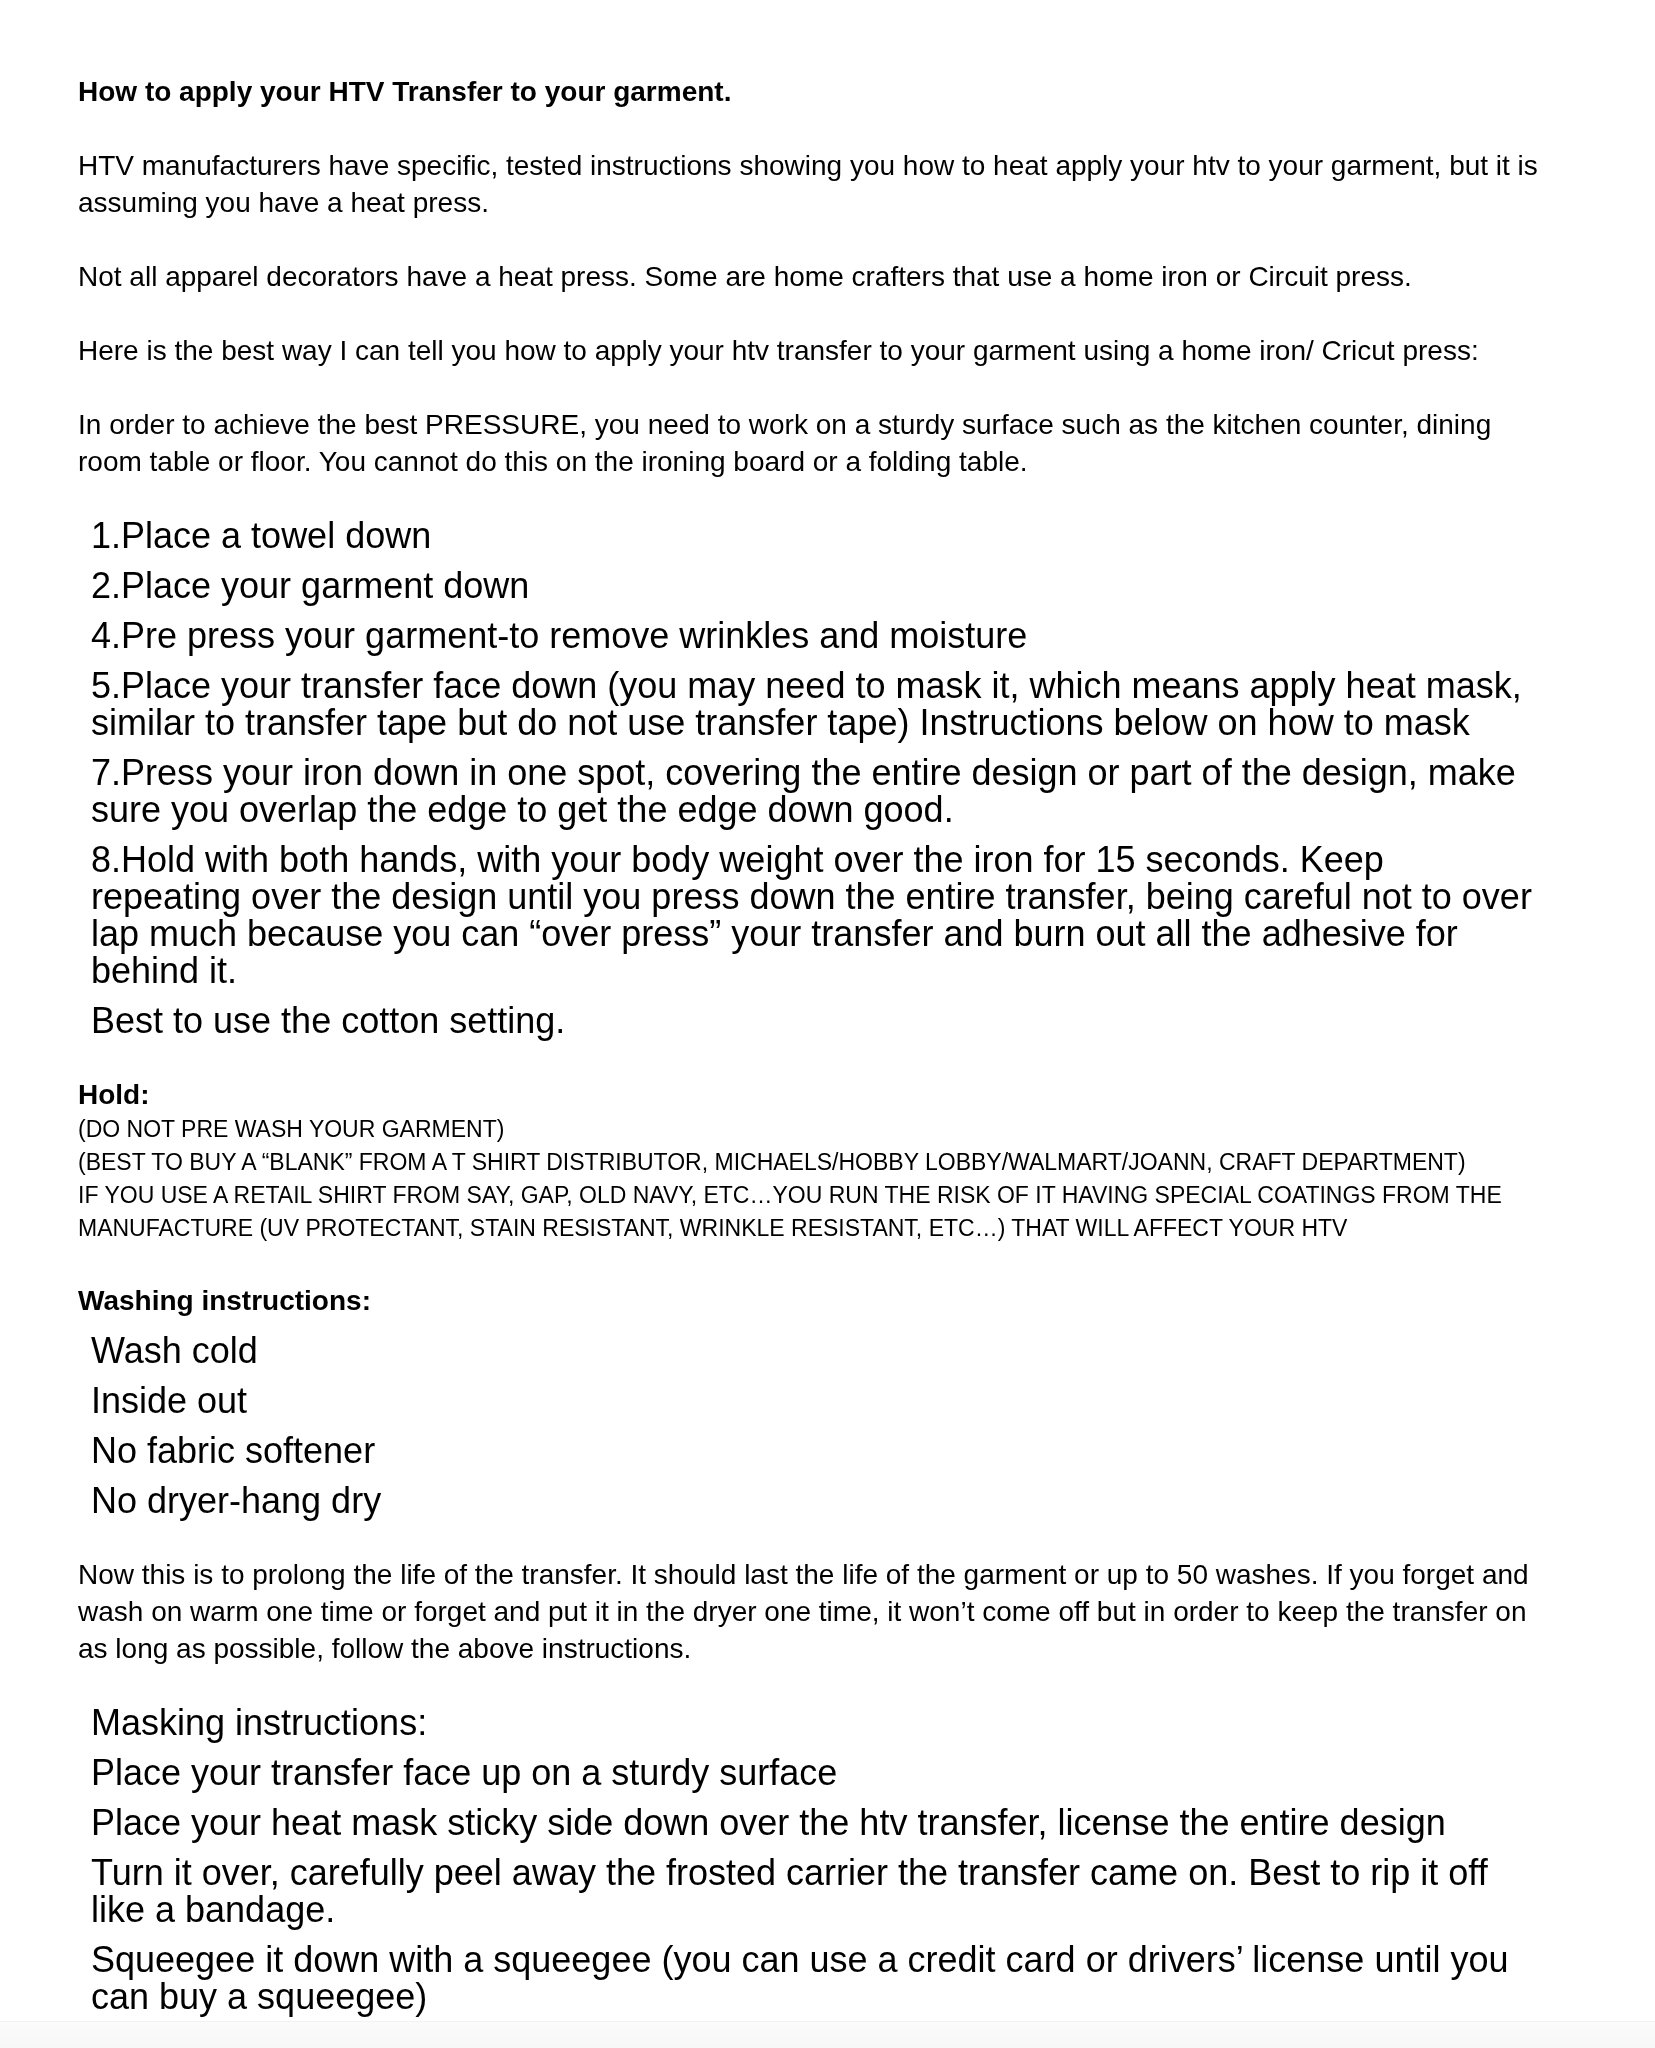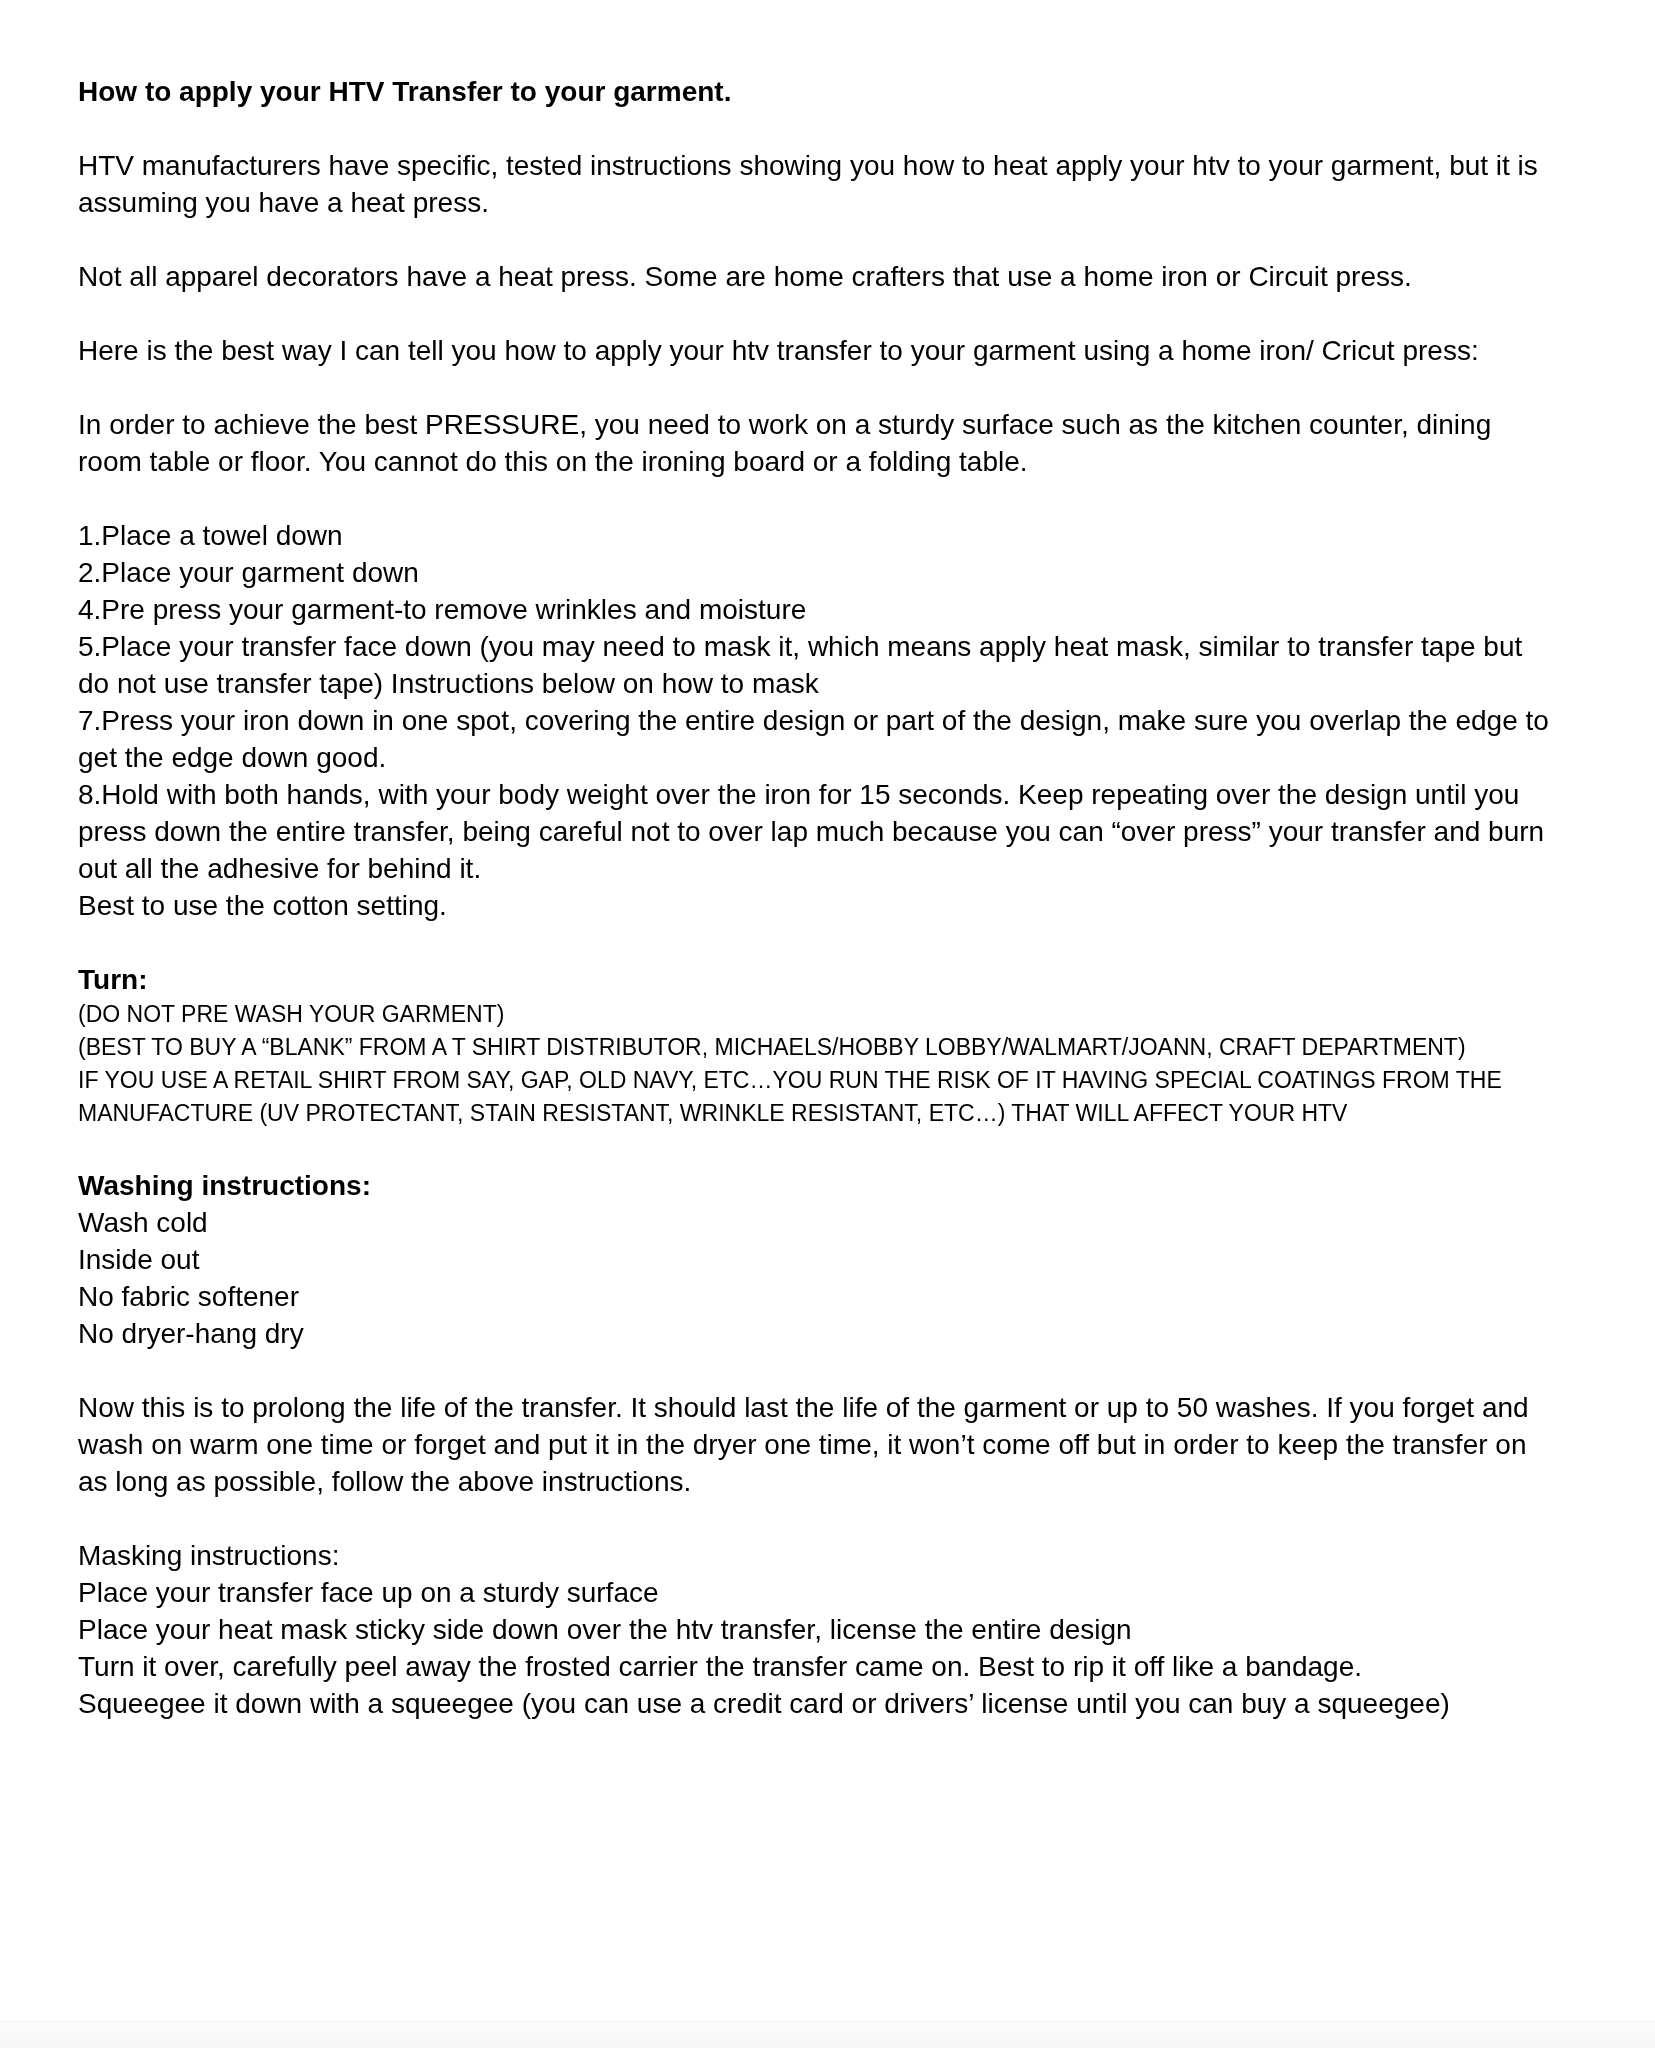--- a/index.html
+++ b/index.html
@@ -28,23 +28,23 @@
   }
   .para {
     font-size: 28px;
     line-height: 37px;
     margin: 37px 0 0 0;
   }
   .block {
     margin-top: 37px;
   }
   .line {
-    font-size: 28px;
+    font-size: 36px;
     line-height: 37px;
-    margin: 0;
+    margin: 13px;
   }
   .section-heading {
     font-size: 28px;
     line-height: 37px;
     font-weight: bold;
     margin: 0;
   }
   .caps-line {
     font-size: 23px;
     line-height: 33px;
@@ -85,21 +85,21 @@
     <p class="line">1.Place a towel down</p>
     <p class="line">2.Place your garment down</p>
     <p class="line">4.Pre press your garment-to remove wrinkles and moisture</p>
     <p class="line">5.Place your transfer face down (you may need to mask it, which means apply heat mask, similar to transfer tape but do not use transfer tape) Instructions below on how to mask</p>
     <p class="line"><span>7.Press </span><span class="misspell">your</span><span> iron down in one spot, covering the entire design or part of the design, make sure you overlap the edge to get the edge down good.</span></p>
     <p class="line">8.Hold with both hands, with your body weight over the iron for 15 seconds. Keep repeating over the design until you press down the entire transfer, being careful not to over lap much because you can “over press” your transfer and burn out all the adhesive for behind it.</p>
     <p class="line">Best to use the cotton setting.</p>
   </div>
 
   <div class="block">
-    <h2 class="section-heading">Turn:</h2>
+    <h2 class="section-heading">Hold:</h2>
     <p class="caps-line">(DO NOT PRE WASH YOUR GARMENT)</p>
     <p class="caps-line">(BEST TO BUY A “BLANK” FROM A T SHIRT DISTRIBUTOR, MICHAELS/HOBBY LOBBY/WALMART/JOANN, CRAFT DEPARTMENT)</p>
     <p class="caps-line">IF YOU USE A RETAIL SHIRT FROM SAY, GAP, OLD NAVY, ETC…YOU RUN THE RISK OF IT HAVING SPECIAL COATINGS FROM THE MANUFACTURE (UV PROTECTANT, STAIN RESISTANT, WRINKLE RESISTANT, ETC…) THAT WILL AFFECT YOUR HTV</p>
   </div>
 
   <div class="block">
     <h2 class="section-heading">Washing instructions:</h2>
     <p class="line">Wash cold</p>
     <p class="line">Inside out</p>
     <p class="line">No fabric softener</p>

